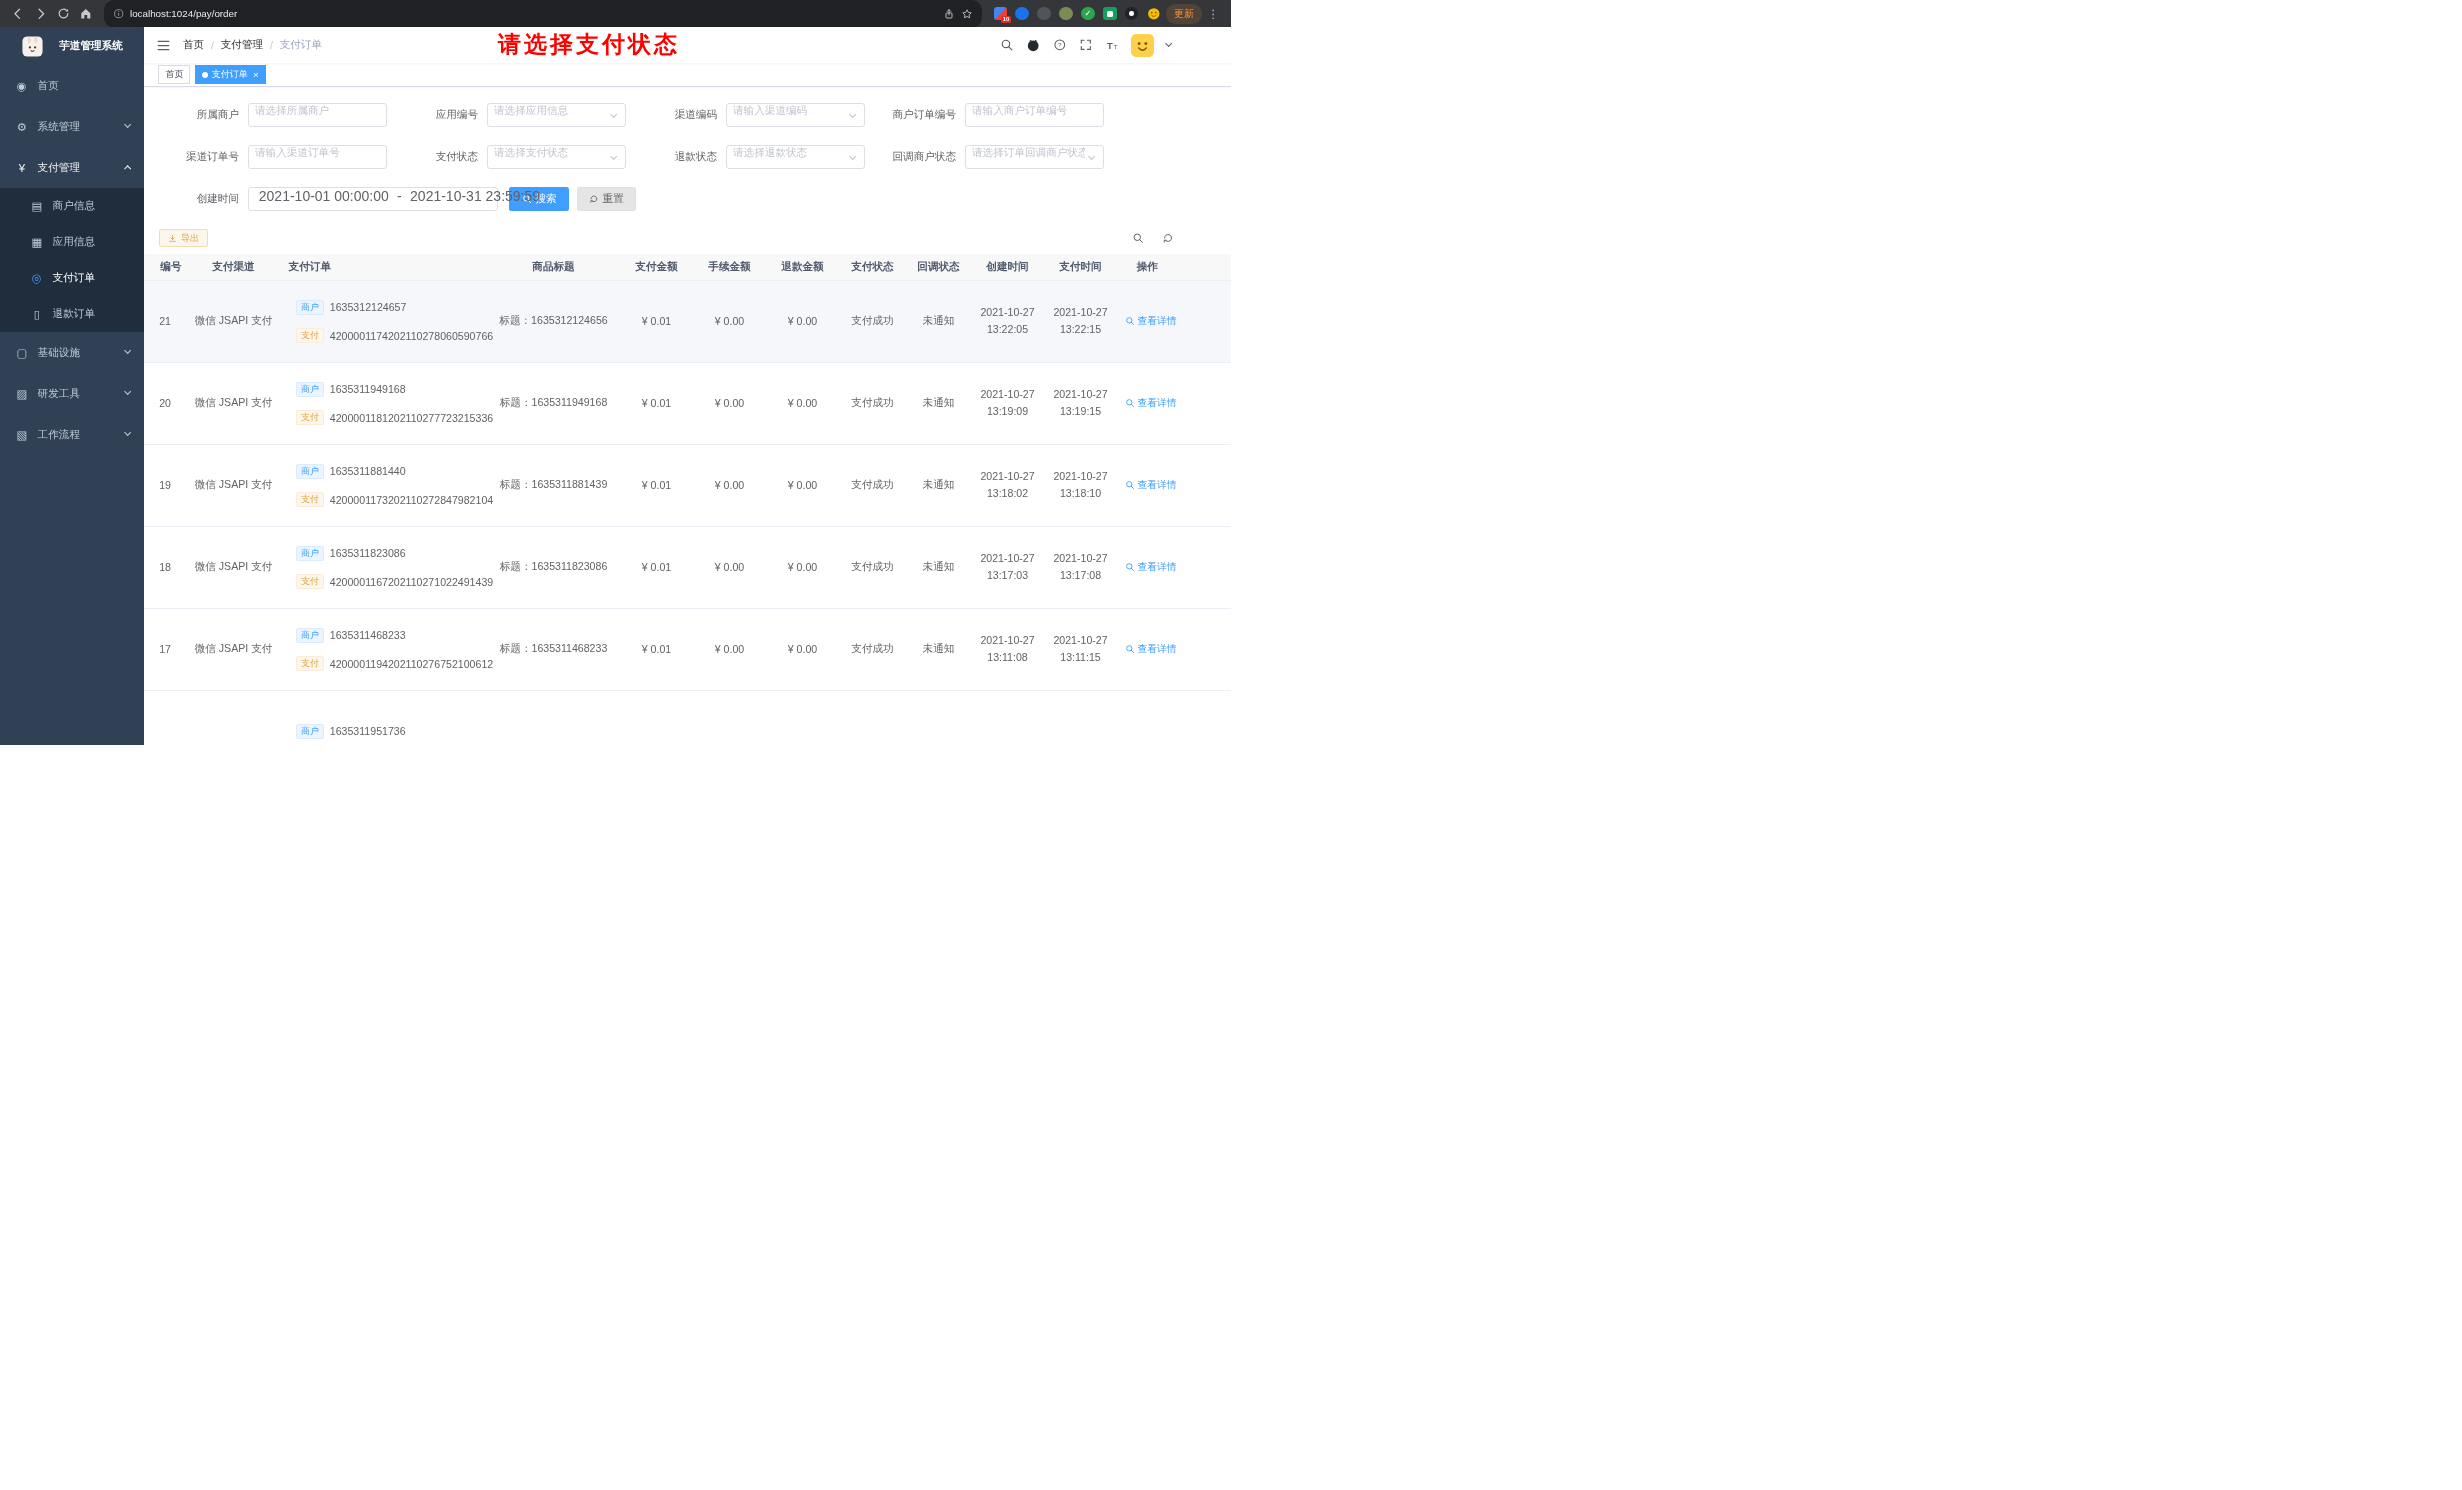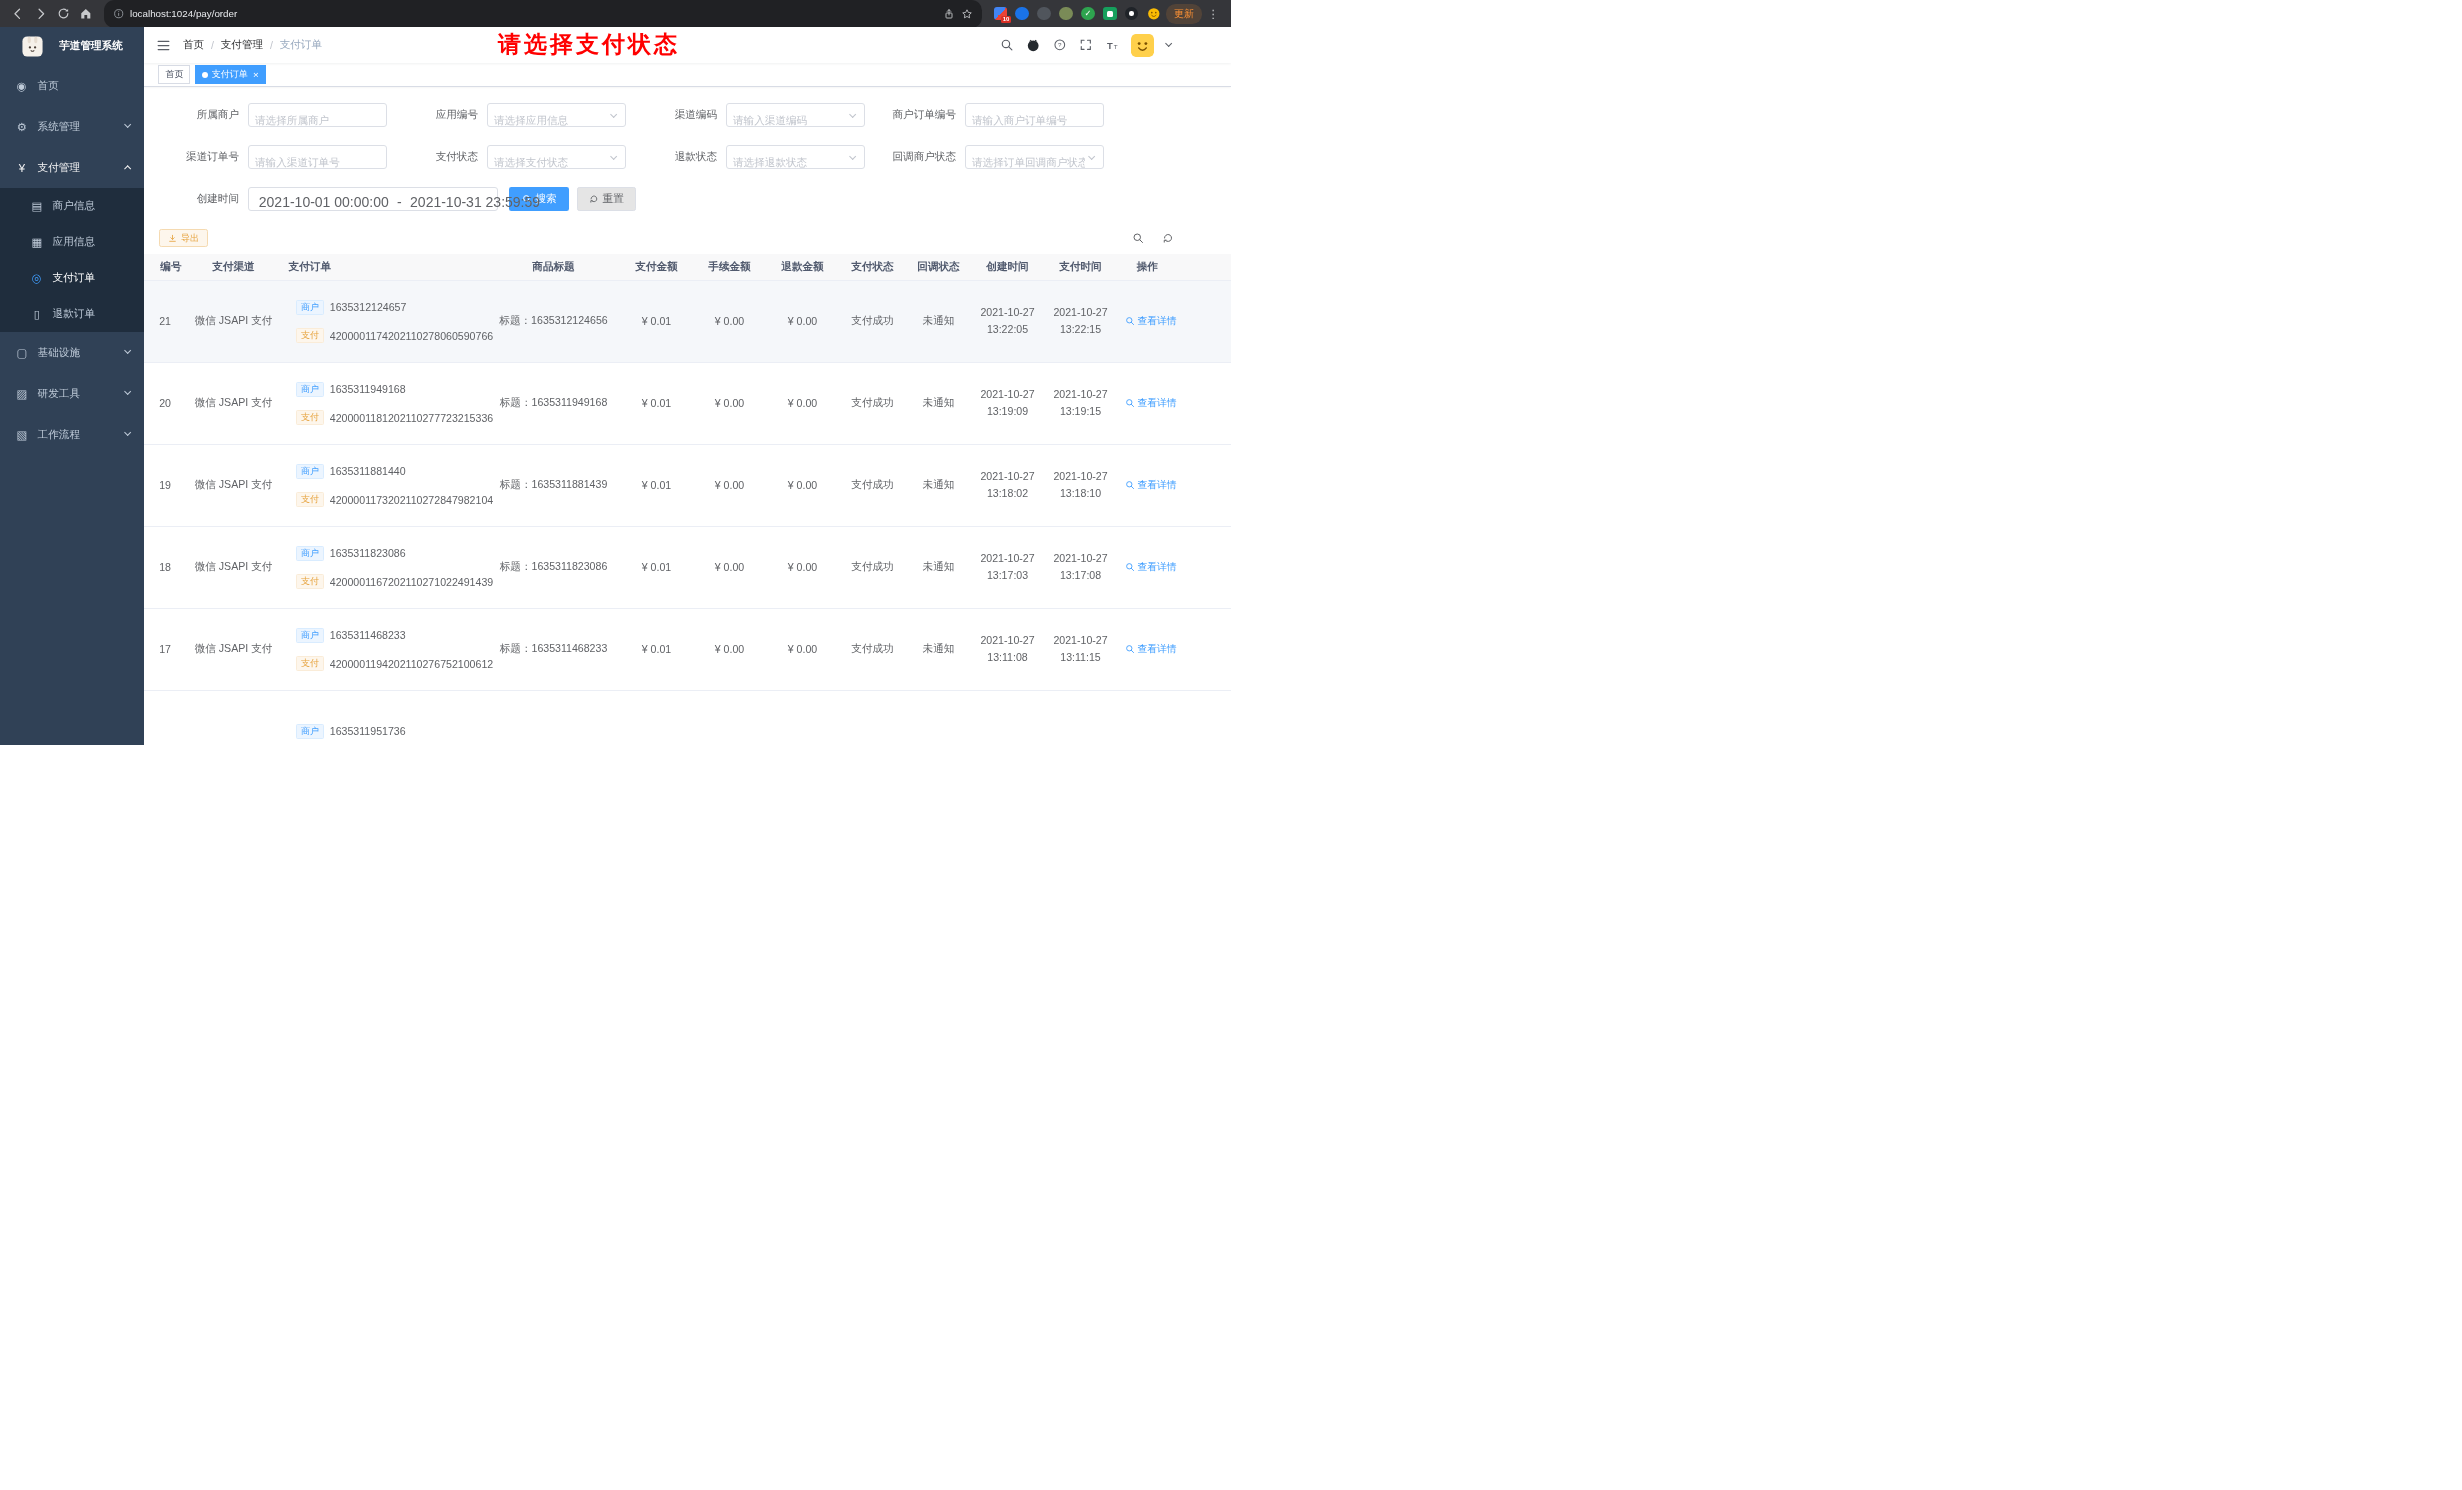--- a/index.html
+++ b/index.html
@@ -74,21 +74,21 @@
   .tvtag.active { background:#409eff; border-color:#409eff; color:#fff; }
   .tvtag .dot { width:6px; height:6px; border-radius:50%; background:#fff; margin-right:3.8px; }
   .tvtag .cls { margin-left:5.3px; font-size:9.8px; line-height:1; cursor:pointer; }
 
   
   .content { flex:1; padding:16px 15px 0; overflow:hidden; }
   .frow { display:flex; margin-bottom:18px; align-items:center; }
   .fitem { display:flex; align-items:center; width:239px; flex:none; }
   .flabel { width:89px; text-align:right; padding-right:9px; color:#606266; flex:none; white-space:nowrap; }
   .fbox { position:relative; width:139px; height:24px; border:0.8px solid #dcdfe6; border-radius:3px;
-    background:#fff; display:flex; align-items:flex-end; padding:0 6px; }
+    background:#fff; display:flex; align-items:flex-start; padding:0 6px; }
   .fbox input { border:none; outline:none; width:100%; font-size:10.6px; color:#606266; background:transparent;
     font-family:inherit; }
   .fbox input::placeholder { color:#c0c4cc; }
   .fbox.sel input { padding-right:12px; }
   .schev { position:absolute; right:8.3px; top:8.3px; width:5.3px; height:5.3px; border-right:0.9px solid #c0c4cc;
     border-bottom:0.9px solid #c0c4cc; transform:rotate(45deg); }
   .datebox { width:250px; gap:3.8px; color:#606266; font-size:14px; }
   .datebox .dsep { padding:0 4.5px; color:#606266; }
   .datebox .dval { white-space:nowrap; }
   .btn { height:24px; border-radius:2.3px; font-size:10.6px; display:inline-flex; align-items:center; gap:3.8px;

